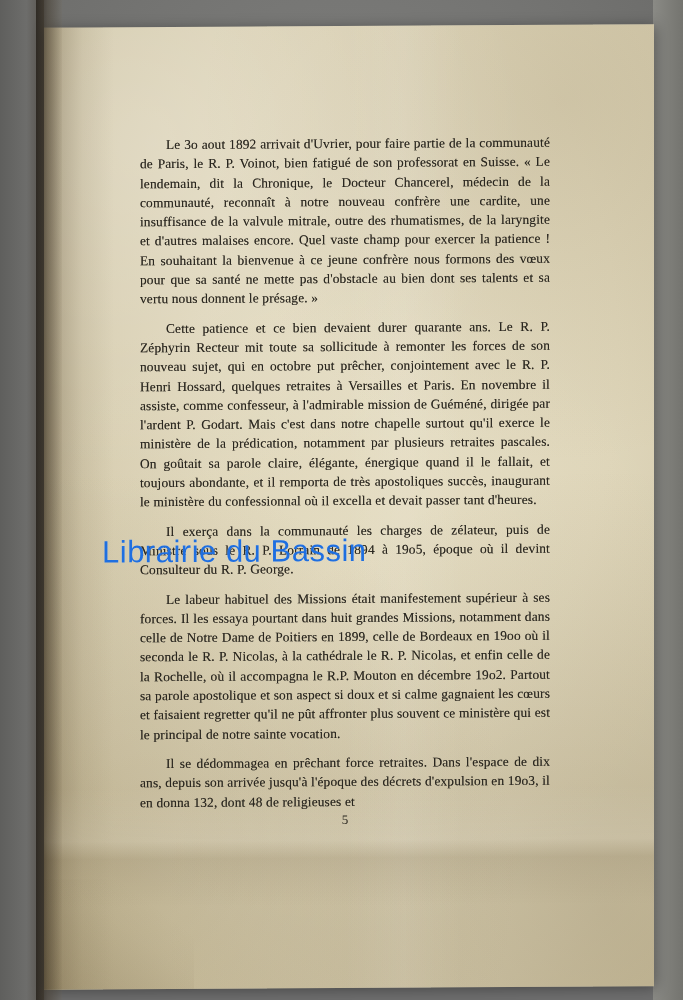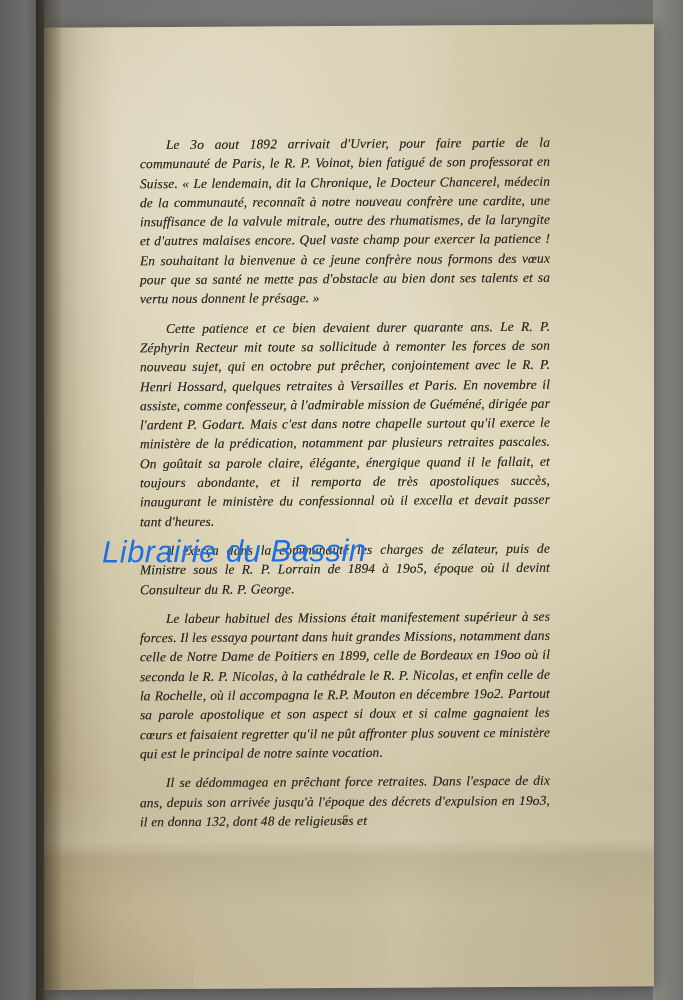--- a/index.html
+++ b/index.html
@@ -12,21 +12,20 @@
     height: 1000px;
     overflow: hidden;
     font-family: "Liberation Serif", serif;
   }
 
   #page-root {
     position: relative;
     width: 683px;
     height: 968px;
     background: radial-gradient(ellipse at 50% 45%, #8d8d8a 0%, #7b7b79 45%, #6a6a68 100%);
-    font-style: italic;
   }
 
   
   .backing-left {
     position: absolute;
     left: 0; top: 0;
     width: 44px; height: 1000px;
     background: linear-gradient(to right, #5f5f5d 0%, #6d6d6b 60%, #57534d 100%);
   }
   .backing-right {

